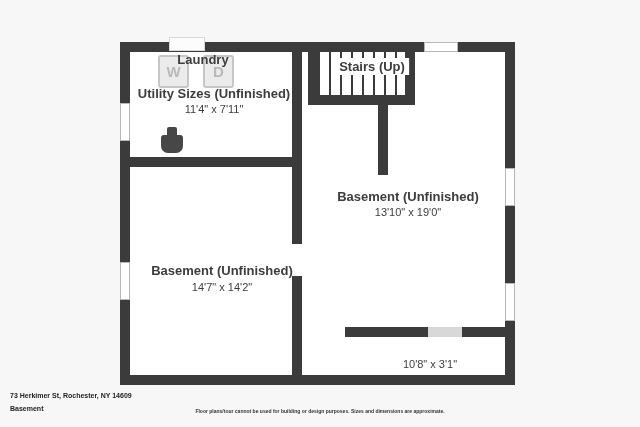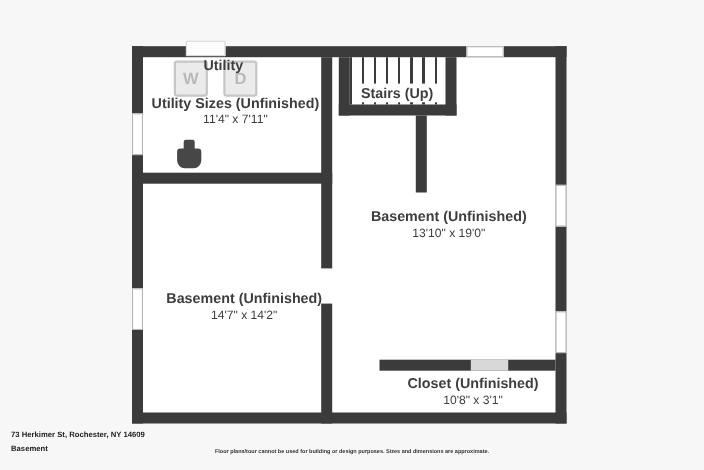--- a/index.html
+++ b/index.html
@@ -49,41 +49,40 @@
   <div class="door" style="left:428px; top:327px; width:34px;  height:10px;"></div>
 
   <div class="window" style="left:120px; top:103px; width:10px; height:38px;"></div>
   <div class="window" style="left:120px; top:262px; width:10px; height:38px;"></div>
   <div class="window" style="left:505px; top:168px; width:10px; height:38px;"></div>
   <div class="window" style="left:505px; top:283px; width:10px; height:38px;"></div>
   <div class="window" style="left:424px; top:42px;  width:34px; height:10px;"></div>
   <div class="opening" style="left:169px; top:37px; width:36px; height:14px;"></div>
 
   <div class="treads" style="left:318px; top:52px; width:87px; height:43px;"></div>
-  <div class="stairs-label" style="left:361px; top:58px;margin-top:18px;">Stairs (Up)</div>
+  <div class="stairs-label" style="left:372px; top:58px;">Stairs (Up)</div>
 
   <div class="appliance" style="left:158px; top:55px;">W</div>
   <div class="appliance" style="left:203px; top:55px;">D</div>
 
   <div class="sink" style="left:161px; top:127px; width:22px; height:28px;">
     <div class="s-top"></div>
     <div class="s-body"></div>
   </div>
 
-  <div class="room-label" style="left:203px; top:52px;">Utility</div>
+  <div class="room-label" style="left:203px; top:52px;">Laundry</div>
 
   <div class="room-label" style="left:214px; top:86px;">Utility Sizes (Unfinished)</div>
   <div class="room-dims" style="left:214px; top:103px;">11'4" x 7'11"</div>
 
   <div class="room-label" style="left:408px; top:189px;">Basement (Unfinished)</div>
   <div class="room-dims" style="left:408px; top:206px;">13'10" x 19'0"</div>
 
   <div class="room-label" style="left:222px; top:263px;">Basement (Unfinished)</div>
   <div class="room-dims" style="left:222px; top:281px;">14'7" x 14'2"</div>
 
-  <div class="room-label" style="left:430px; top:341px;">Closet (Unfinished)</div>
   <div class="room-dims" style="left:430px; top:358px;">10'8" x 3'1"</div>
 
   <div class="footer-line" style="left:10px; top:392px;">73 Herkimer St, Rochester, NY 14609</div>
   <div class="footer-line" style="left:10px; top:405px;">Basement</div>
   <div class="disclaimer" style="left:320px; top:408px;">Floor plans/tour cannot be used for building or design purposes. Sizes and dimensions are approximate.</div>
 
 </div>
 
 </body></html>

